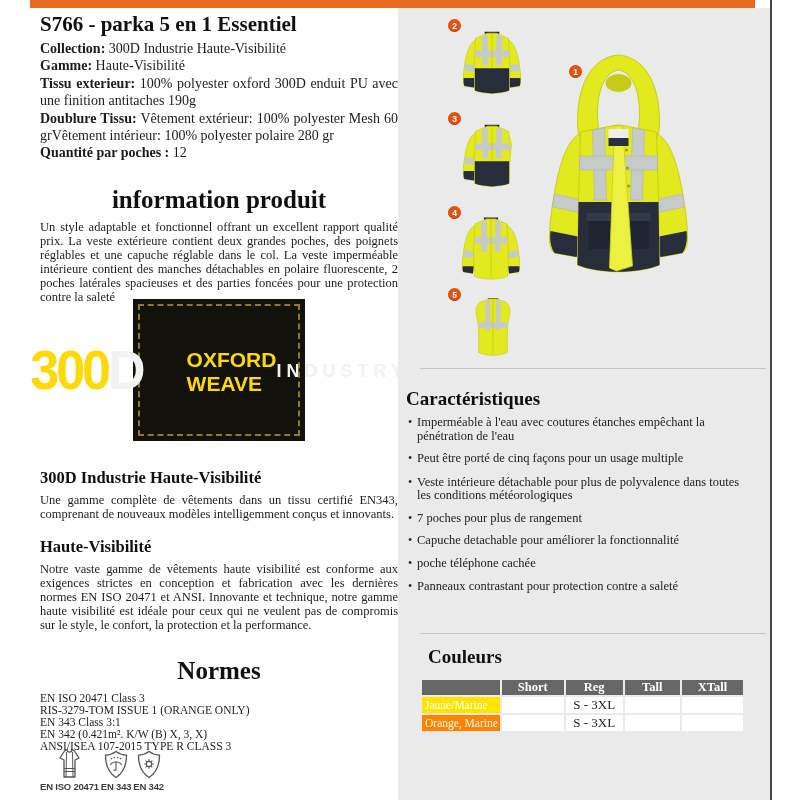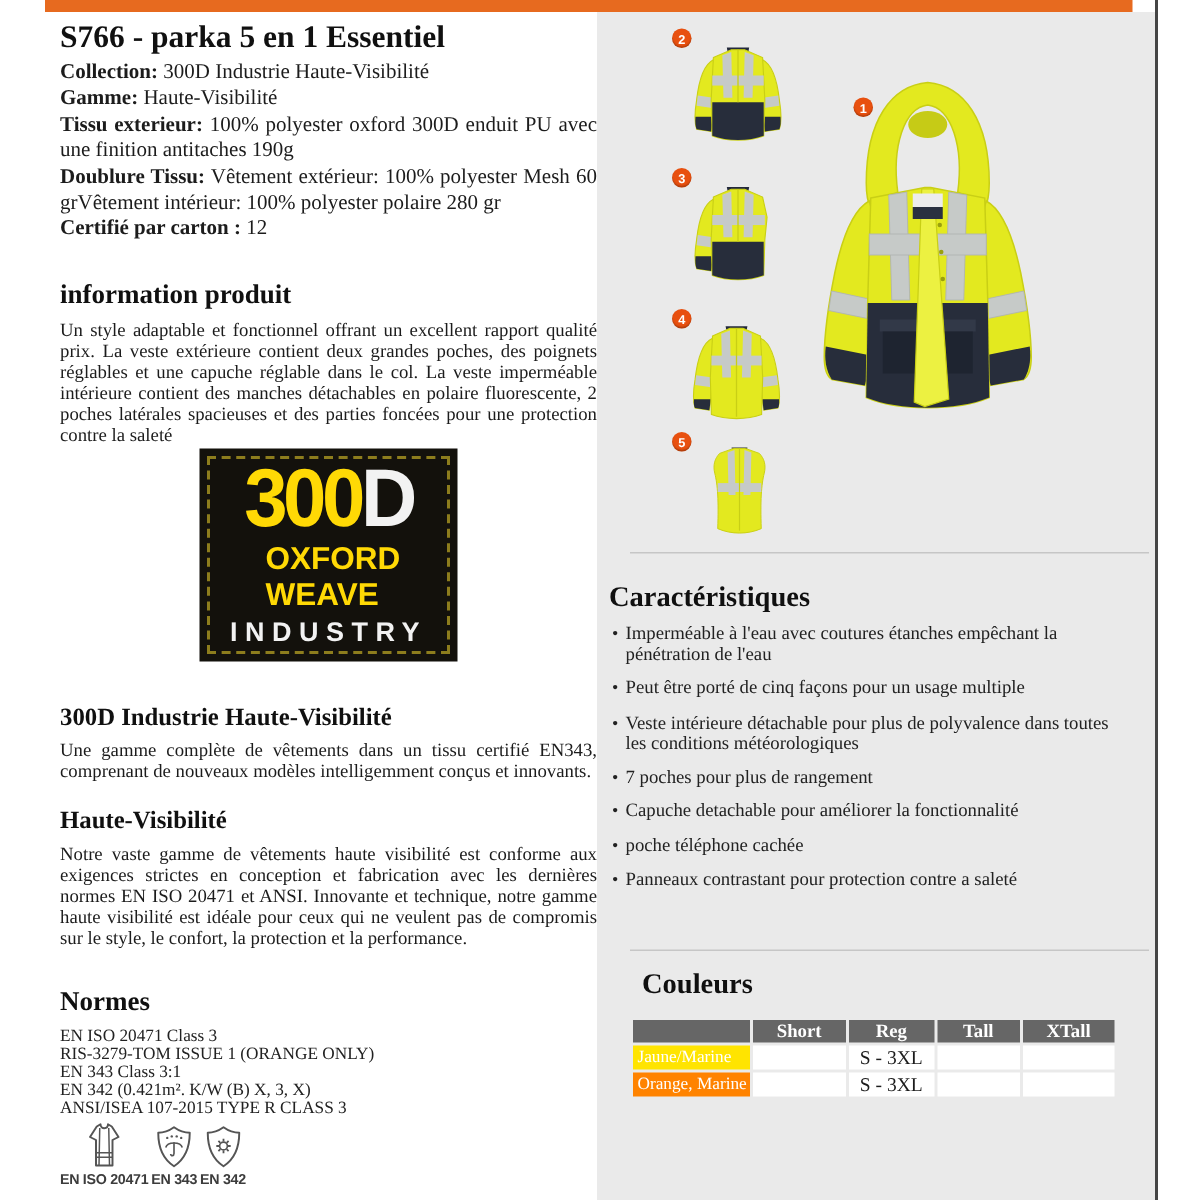--- a/index.html
+++ b/index.html
@@ -8,31 +8,31 @@
     font-family:"Liberation Serif","DejaVu Serif",serif;color:#1c1c1c;
     overflow:hidden;
   }
   
   .topbar{position:absolute;left:30px;top:0;width:725px;height:8px;background:#E76A1F;z-index:30;}
   .right-rule{position:absolute;left:770px;top:0;width:2px;height:800px;background:#454545;z-index:31;}
   h1{font-size:21px;font-weight:bold;margin:0 0 3px 0;color:#101010;}
   .hdr-block{position:absolute;left:40px;top:12px;width:358px;}
   .spec{margin:0;font-size:14px;line-height:17.4px;text-align:justify;}
   .spec b{font-weight:bold;}
-  .h-lg{font-size:18px;font-weight:bold;margin:0 0 7px 0;color:#101010;}
+  .h-lg{font-size:25px;font-weight:bold;margin:0 0 7px 0;color:#101010;text-align:center;}
   .h-md{font-size:16.5px;font-weight:bold;margin:0 0 6px 0;color:#101010;}
   .para{margin:0;font-size:12.5px;line-height:13.9px;text-align:justify;}
   .info-block{position:absolute;left:40px;top:186px;width:358px;}
   .collection-block{position:absolute;left:40px;top:468px;width:358px;}
   .hivis-block{position:absolute;left:40px;top:537px;width:358px;}
   .normes-block{position:absolute;left:40px;top:657px;width:358px;}
   .normes-list{list-style:none;margin:4px 0 0 0;padding:0;font-size:11.5px;line-height:12px;color:#222;}
   
   .logo300{position:absolute;left:133px;top:299px;width:172px;height:142px;background:#13110c;
-    display:flex;flex-direction:column;align-items:center;justify-content:center;box-sizing:border-box;}
+    display:flex;align-items:center;justify-content:center;box-sizing:border-box;}
   .logo300 .inner{position:absolute;inset:5px;border:2px dashed #8d7d1d;pointer-events:none;}
   .logo300 .l1{font-family:"Liberation Sans",sans-serif;font-weight:bold;font-size:52px;line-height:48px;letter-spacing:-3px;transform:scaleY(1.05);}
   .logo300 .l1 .num{color:#FFD905;}
   .logo300 .l1 .let{color:#f2f2f2;}
   .logo300 .l2{font-family:"Liberation Sans",sans-serif;font-weight:bold;font-size:21px;line-height:24px;color:#FFD905;letter-spacing:0px;margin-top:4px;padding-left:44px;}
   .logo300 .l3{font-family:"Liberation Sans",sans-serif;font-weight:bold;font-size:18px;line-height:22px;color:#f2f2f2;letter-spacing:5px;margin-top:1px;}
   
   .certs{position:absolute;left:40px;top:748px;display:flex;align-items:flex-end;gap:2px;text-align:right;}
   .cert{display:flex;flex-direction:column;align-items:center;}
   .cert .lbl{font-family:"Liberation Sans",sans-serif;font-weight:bold;font-size:9.5px;color:#3c3c3c;margin-top:2px;letter-spacing:-0.2px;white-space:nowrap;}
@@ -62,21 +62,21 @@
 
 <div class="topbar"></div>
 <div class="right-rule"></div>
 
 <div class="hdr-block">
   <h1>S766 - parka 5 en 1 Essentiel</h1>
   <p class="spec"><b>Collection:</b><span> 300D Industrie Haute-Visibilité</span></p>
   <p class="spec"><b>Gamme:</b><span> Haute-Visibilité</span></p>
   <p class="spec"><b>Tissu exterieur:</b><span> 100% polyester oxford 300D enduit PU avec une finition antitaches 190g</span></p>
   <p class="spec"><b>Doublure Tissu:</b><span> Vêtement extérieur: 100% polyester Mesh 60 grVêtement intérieur: 100% polyester polaire 280 gr</span></p>
-  <p class="spec"><b>Certifié par carton :</b><span> 12</span></p>
+  <p class="spec"><b>Quantité par poches :</b><span> 12</span></p>
 </div>
 
 <div class="info-block">
   <div class="h-lg">information produit</div>
   <p class="para">Un style adaptable et fonctionnel offrant un excellent rapport qualité prix. La veste extérieure contient deux grandes poches, des poignets réglables et une capuche réglable dans le col. La veste imperméable intérieure contient des manches détachables en polaire fluorescente, 2 poches latérales spacieuses et des parties foncées pour une protection contre la saleté</p>
 </div>
 
 <div class="logo300">
   <div class="inner"></div>
   <div class="l1"><span class="num">300</span><span class="let">D</span></div>

